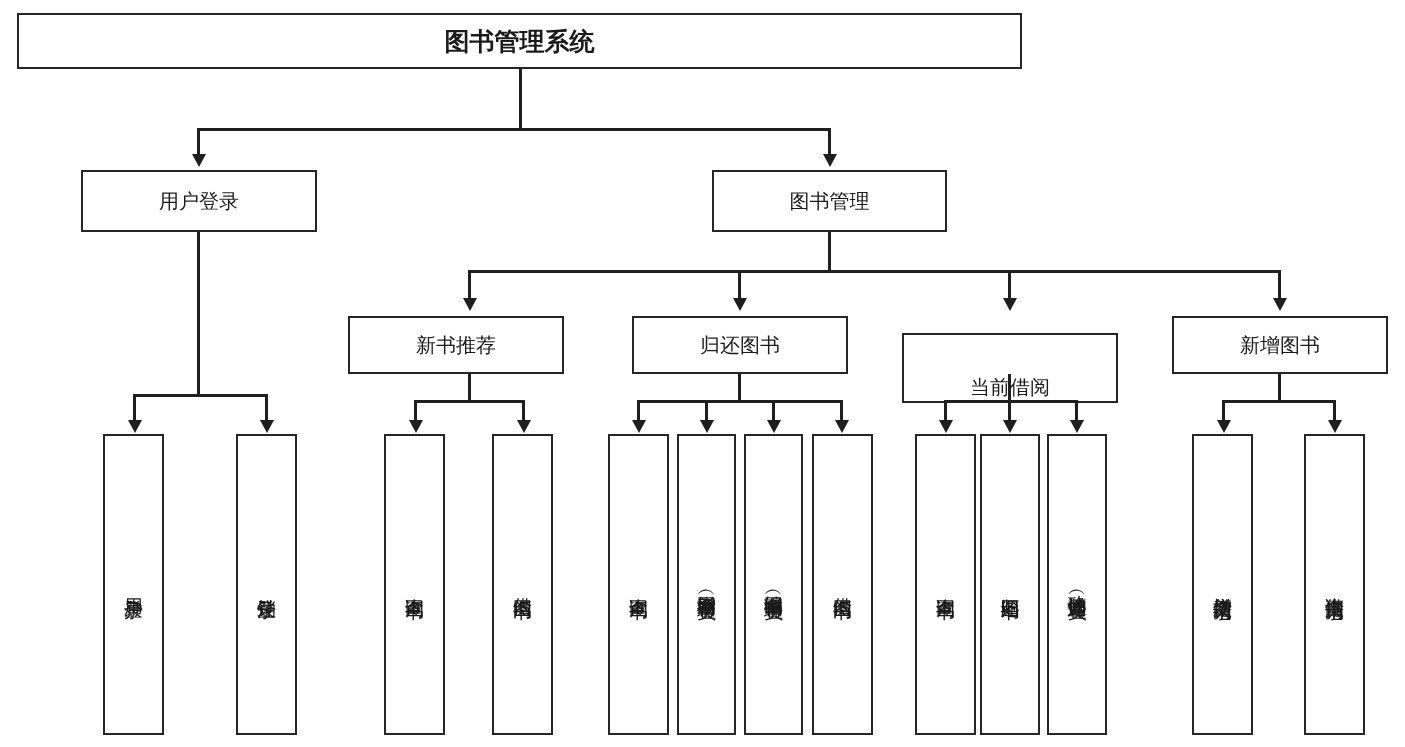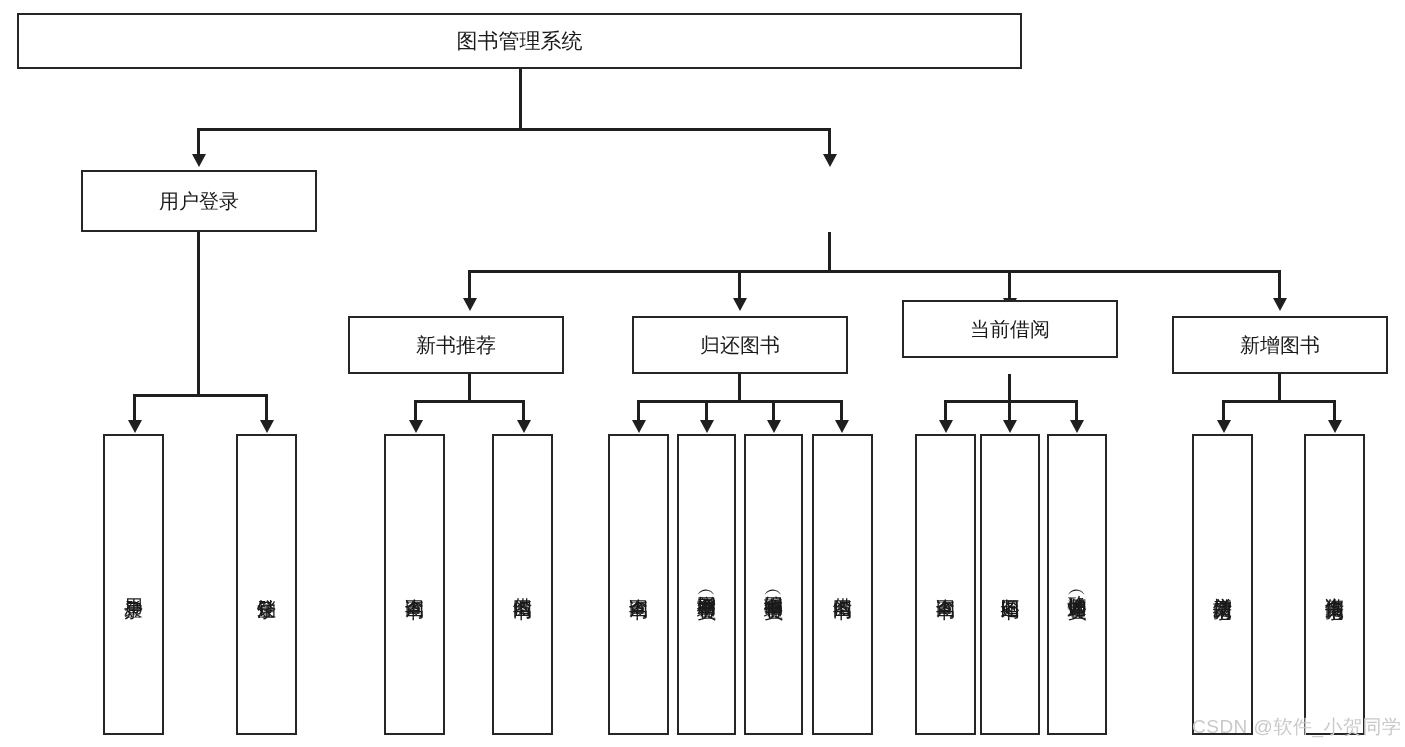--- a/index.html
+++ b/index.html
@@ -21,21 +21,22 @@
     position: absolute;
     box-sizing: border-box;
     border: 2px solid #262626;
     background: #ffffff;
     display: flex;
     align-items: center;
     justify-content: center;
     color: #1a1a1a;
   }
   .node.root {
-    font-size: 21px;
+    font-size: 25px;
+    font-weight: bold;
   }
   .node.lvl1 {
     font-size: 20px;
   }
   .node.lvl2 {
     font-size: 20px;
   }
   .node.leaf {
     font-size: 19px;
     letter-spacing: 1px;
@@ -82,20 +83,23 @@
 
   <div class="edge h" style="left:197px; top:128px; width:634px; height:3px;"></div>
 
   <div class="edge v" style="left:197px; top:128px; width:3px; height:28px;"></div>
   <div class="arrow" style="left:192px; top:154px;"></div>
   <div class="edge v" style="left:828px; top:128px; width:3px; height:28px;"></div>
   <div class="arrow" style="left:823px; top:154px;"></div>
 
   <div class="node lvl1" style="left:81px; top:170px; width:236px; height:62px;">
     <span>用户登录</span>
+  </div>
+  <div class="node lvl1" style="left:712px; top:170px; width:235px; height:62px;">
+    <span>图书管理</span>
   </div>
 
   <div class="edge v" style="left:197px; top:232px; width:3px; height:164px;"></div>
   <div class="edge h" style="left:133px; top:394px; width:133px; height:3px;"></div>
   <div class="edge v" style="left:133px; top:394px; width:3px; height:28px;"></div>
   <div class="arrow" style="left:128px; top:420px;"></div>
   <div class="edge v" style="left:265px; top:394px; width:3px; height:28px;"></div>
   <div class="arrow" style="left:260px; top:420px;"></div>
 
   <div class="edge v" style="left:828px; top:232px; width:3px; height:40px;"></div>
@@ -108,21 +112,21 @@
   <div class="arrow" style="left:1003px; top:298px;"></div>
   <div class="edge v" style="left:1278px; top:270px; width:3px; height:30px;"></div>
   <div class="arrow" style="left:1273px; top:298px;"></div>
 
   <div class="node lvl2" style="left:348px; top:316px; width:216px; height:58px;">
     <span>新书推荐</span>
   </div>
   <div class="node lvl2" style="left:632px; top:316px; width:216px; height:58px;">
     <span>归还图书</span>
   </div>
-  <div class="node lvl2" style="left:902px; top:300px; width:216px; height:58px;">
+  <div class="node lvl2" style="left:902px; top:333px; width:216px; height:70px;align-items:flex-end;">
     <span>当前借阅</span>
   </div>
   <div class="node lvl2" style="left:1172px; top:316px; width:216px; height:58px;">
     <span>新增图书</span>
   </div>
 
   <div class="edge v" style="left:468px; top:374px; width:3px; height:28px;"></div>
   <div class="edge h" style="left:414px; top:400px; width:111px; height:3px;"></div>
   <div class="edge v" style="left:414px; top:400px; width:3px; height:22px;"></div>
   <div class="arrow" style="left:409px; top:420px;"></div>
@@ -193,15 +197,14 @@
     <span class="vtext">确认归还（管理员）</span>
   </div>
 
   <div class="node leaf" style="left:1192px; top:434px; width:61px; height:301px;">
     <span class="vtext">新增借阅记录</span>
   </div>
   <div class="node leaf" style="left:1304px; top:434px; width:61px; height:301px;">
     <span class="vtext">查询借阅记录</span>
   </div>
 
-  <div class="watermark" style="left:1192px; top:714px;">CSDN @软件_小贺同学</div>
 
 </div>
 
 </body></html>

